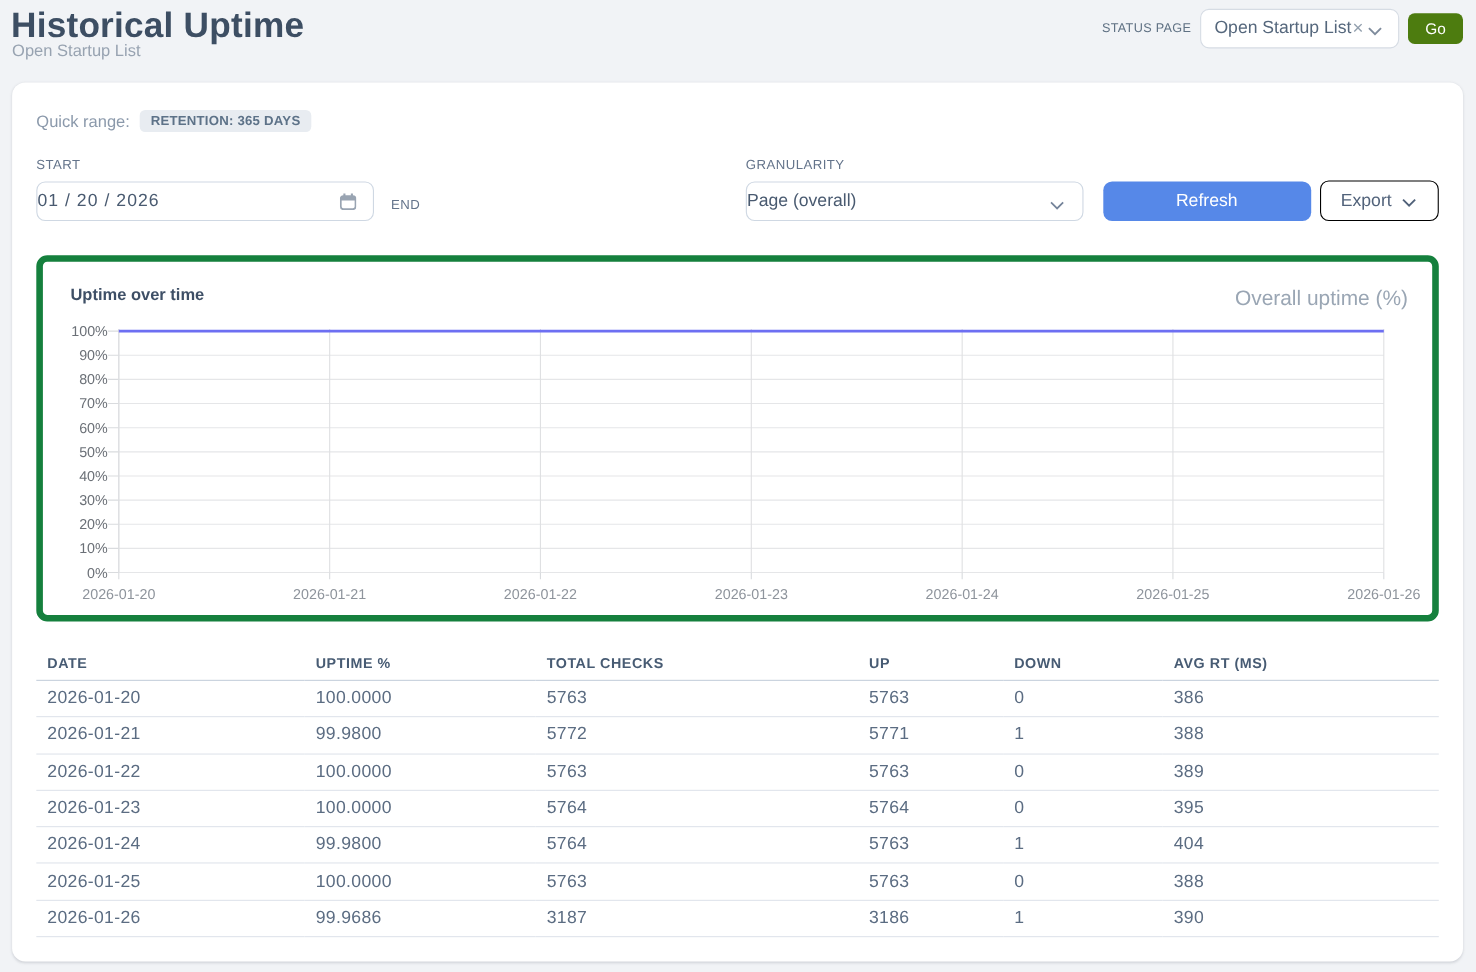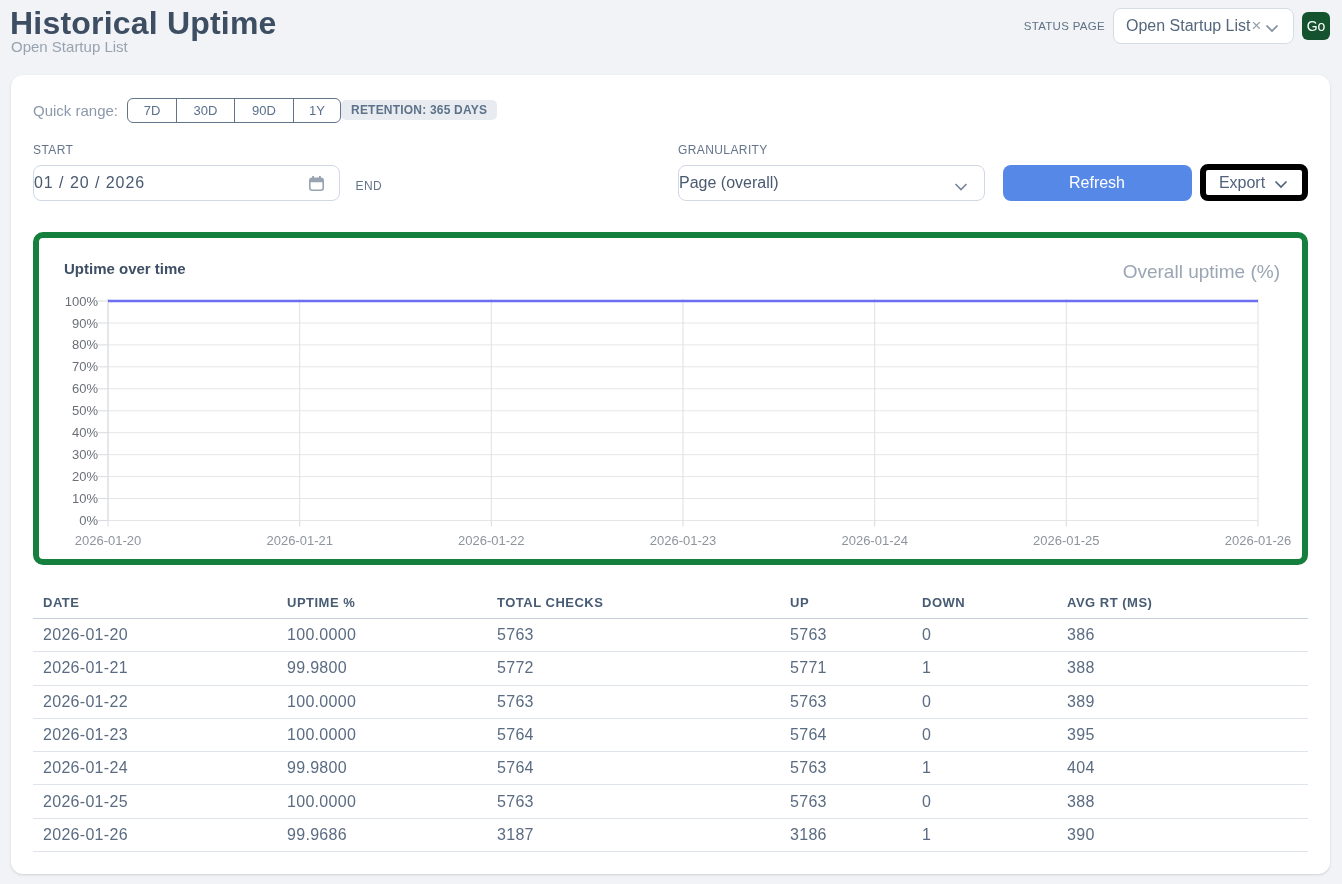--- a/index.html
+++ b/index.html
@@ -7,40 +7,40 @@
 body{background:#f1f3f6;font-family:"Liberation Sans",sans-serif;color:#44566e}
 .header{position:relative;height:54px}
 .h-title{position:absolute;left:10px;top:11px;font-size:32px;font-weight:bold;color:#3d4e63;letter-spacing:0.2px;line-height:25px}
 .h-sub{position:absolute;left:11px;top:39px;font-size:15px;color:#98a3b1;line-height:15px}
 .hdr-right{position:absolute;top:8px;right:12px;display:flex;align-items:center;height:36px}
 .sp-label{font-size:11.5px;color:#5f7183;letter-spacing:0.3px;margin-right:8px}
 .sp-select{position:relative;width:181px;height:36px;background:#fff;border:1px solid #d6dce4;border-radius:8px;display:flex;align-items:center;padding-left:12px;margin-right:8px}
 .sp-select .txt{font-size:16px;color:#55677c}
 .sp-select .x{font-size:17px;color:#93a0ae;margin-left:1px;margin-top:-1px}
 .sp-select svg{position:absolute;right:14px;top:12px}
-.go-btn{width:28px;height:28px;background:#14532d;color:#fff;font-size:14px;border-radius:6px;display:flex;align-items:center;justify-content:center}
+.go-btn{width:50px;height:28px;background:#4d7c0f;color:#fff;font-size:14px;border-radius:6px;display:flex;align-items:center;justify-content:center}
 .card{margin:21px 12px 0 11px;background:#fff;border-radius:12px;box-shadow:0 1px 3px rgba(30,41,59,0.10),0 1px 2px rgba(30,41,59,0.06);padding:22px}
 .row1{display:flex;align-items:center;height:26px}
 .qr{display:flex;align-items:center}
 .qr-label{font-size:15px;color:#8b99ab;margin-right:9px}
 .btn-group{display:flex;border:1px solid #64748b;border-radius:6px;overflow:hidden;height:25px;margin-top:1px}
 .btn-group div{font-size:13px;color:#5b708c;display:flex;align-items:center;justify-content:center;border-left:1px solid #64748b}
 .btn-group div:first-child{border-left:none}
 .bg1{width:48px}.bg2{width:58px}.bg3{width:59px}.bg4{width:47px}
 .badge{background:#e8ecf1;color:#5d7288;font-size:12px;font-weight:bold;letter-spacing:0.2px;border-radius:5px;height:20px;padding:0 10px;display:flex;align-items:center;margin-right:7px}
 .form-row{display:flex;margin-top:20px;align-items:flex-end}
 .field{width:306.5px;margin-right:16px}
 .f3{margin-right:18px}
 .field label{display:block;font-size:12px;color:#64748b;letter-spacing:0.4px;line-height:14px;margin-bottom:8px}
 .inp{position:relative;height:36px;border:1px solid #cfd8e3;border-radius:8px;background:#fff;display:flex;align-items:center;}
 .inp .txt{font-size:16px;color:#495a70}
 .dtxt{letter-spacing:0.95px}
 .inp svg{position:absolute;right:15px}
 .refresh{width:189px;height:36px;background:#5688e8;color:#fff;font-size:16px;border-radius:8px;display:flex;align-items:center;justify-content:center;margin-right:8px}
-.export{width:108px;height:37px;border:6px solid #000000;border-radius:8px;background:#fff;color:#51627a;font-size:16px;display:flex;align-items:center;justify-content:center}
+.export{width:108px;height:37px;border:1px solid #000000;border-radius:8px;background:#fff;color:#51627a;font-size:16px;display:flex;align-items:center;justify-content:center}
 .export svg{margin-left:9px}
 .chart-card{position:relative;margin-top:31px;height:333px;border:6px solid #15803d;border-radius:10px}
 .cc-title{position:absolute;left:25px;top:22px;font-size:15px;font-weight:bold;color:#3e4f66}
 .cc-legend{position:absolute;right:22px;top:23px;font-size:19px;color:#9aa6b4}
 table{border-collapse:collapse;width:100%;margin-top:24px;table-layout:fixed}
 th{font-size:13px;font-weight:bold;letter-spacing:0.5px;color:#475b73;text-align:left;padding:6px 10px 8px 10px;border-bottom:1px solid #c6d0dc;line-height:15px}
 td{font-size:16px;color:#5b6c82;letter-spacing:0.3px;padding:0 10px;height:33.3px;border-bottom:1px solid #dfe4eb}
 </style>
 </head>
 <body>
@@ -58,26 +58,20 @@
           <polyline points="1.5,4.5 7,10 12.5,4.5" fill="none" stroke="#7e8b9c" stroke-width="1.7"></polyline>
         </svg>
     </div>
     <div class="go-btn">Go</div>
   </div>
 </div>
 <div class="card">
   <div class="row1">
     <div class="qr">
       <div class="qr-label">Quick range:</div>
-      <div class="btn-group">
-          <div class="bg1">7D</div>
-          <div class="bg2">30D</div>
-          <div class="bg3">90D</div>
-          <div class="bg4">1Y</div>
-        </div>
     </div>
     <div class="badge">RETENTION: 365 DAYS</div>
   </div>
   <div class="form-row">
     <div class="field">
       <label>START</label>
       <div class="inp">
           <span class="txt dtxt">01 / 20 / 2026</span>
         <svg width="15" height="16" viewBox="0 0 15 16">
             <line x1="4.1" y1="1" x2="4.1" y2="4.5" stroke="#99a4b2" stroke-width="1.9"></line>

